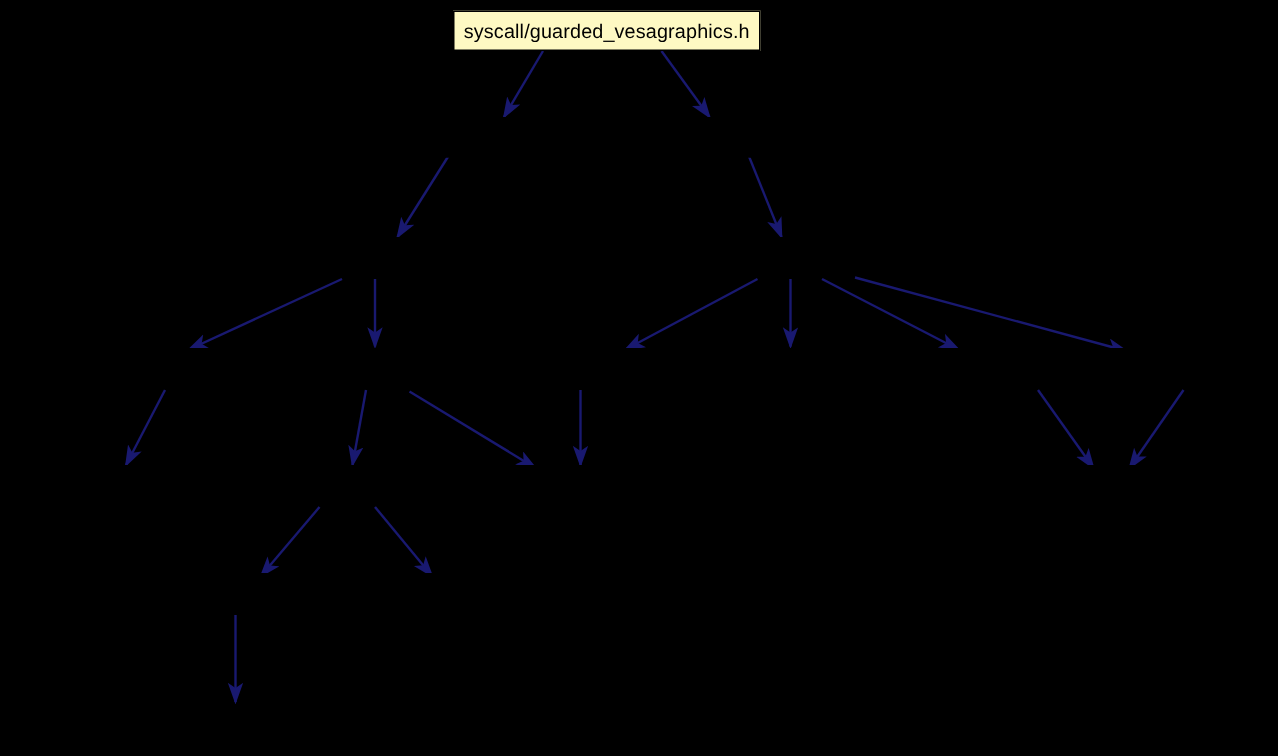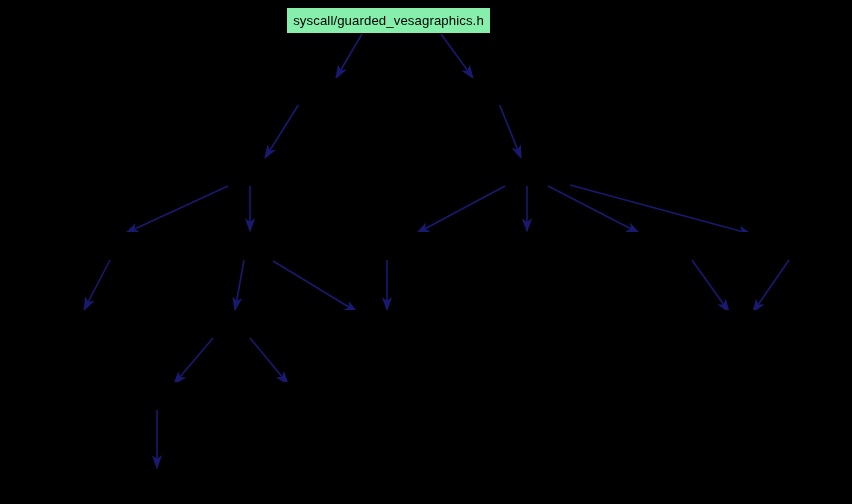--- a/index.html
+++ b/index.html
@@ -73,21 +73,21 @@
         <line x1="387" y1="260" x2="387" y2="310" stroke="#191970" stroke-width="1.6" marker-end="url(#arrowhead)"></line>
         <line x1="692" y1="260" x2="729" y2="312" stroke="#191970" stroke-width="1.6" marker-end="url(#arrowhead)"></line>
         <line x1="789" y1="260" x2="753" y2="312" stroke="#191970" stroke-width="1.6" marker-end="url(#arrowhead)"></line>
         <line x1="213" y1="338" x2="174" y2="384" stroke="#191970" stroke-width="1.6" marker-end="url(#arrowhead)"></line>
         <line x1="250" y1="338" x2="288" y2="384" stroke="#191970" stroke-width="1.6" marker-end="url(#arrowhead)"></line>
         <line x1="157" y1="410" x2="157" y2="468" stroke="#191970" stroke-width="1.6" marker-end="url(#arrowhead)"></line>
       </g>
   </svg>
 
   <div id="nodes-group">
-      <div class="graph-node root-node" style="left: 286px; top: 7px; width: 205px; height: 27px; background: #86efac; border-color: rgb(0, 0, 0); color: rgb(0, 0, 0);">syscall/guarded_vesagraphics.h</div>
+      <div class="graph-node root-node" style="left: 302px; top: 7px; width: 205px; height: 27px; background: #fef9c3; border-color: rgb(0, 0, 0); color: rgb(0, 0, 0);">syscall/guarded_vesagraphics.h</div>
       <div class="graph-node hidden-node" style="left: 291px; top: 78px; width: 88px; height: 27px; background: rgb(0, 0, 0); border-color: rgb(0, 0, 0); color: rgb(0, 0, 0);"></div>
       <div class="graph-node hidden-node" style="left: 430px; top: 78px; width: 88px; height: 27px; background: rgb(0, 0, 0); border-color: rgb(0, 0, 0); color: rgb(0, 0, 0);"></div>
       <div class="graph-node hidden-node" style="left: 206px; top: 158px; width: 88px; height: 27px; background: rgb(0, 0, 0); border-color: rgb(0, 0, 0); color: rgb(0, 0, 0);"></div>
       <div class="graph-node hidden-node" style="left: 476px; top: 158px; width: 88px; height: 27px; background: rgb(0, 0, 0); border-color: rgb(0, 0, 0); color: rgb(0, 0, 0);"></div>
       <div class="graph-node hidden-node" style="left: 81px; top: 232px; width: 88px; height: 27px; background: rgb(0, 0, 0); border-color: rgb(0, 0, 0); color: rgb(0, 0, 0);"></div>
       <div class="graph-node hidden-node" style="left: 206px; top: 232px; width: 88px; height: 27px; background: rgb(0, 0, 0); border-color: rgb(0, 0, 0); color: rgb(0, 0, 0);"></div>
       <div class="graph-node hidden-node" style="left: 374px; top: 232px; width: 88px; height: 27px; background: rgb(0, 0, 0); border-color: rgb(0, 0, 0); color: rgb(0, 0, 0);"></div>
       <div class="graph-node hidden-node" style="left: 484px; top: 232px; width: 88px; height: 27px; background: rgb(0, 0, 0); border-color: rgb(0, 0, 0); color: rgb(0, 0, 0);"></div>
       <div class="graph-node hidden-node" style="left: 596px; top: 232px; width: 88px; height: 27px; background: rgb(0, 0, 0); border-color: rgb(0, 0, 0); color: rgb(0, 0, 0);"></div>
       <div class="graph-node hidden-node" style="left: 708px; top: 232px; width: 88px; height: 27px; background: rgb(0, 0, 0); border-color: rgb(0, 0, 0); color: rgb(0, 0, 0);"></div>

